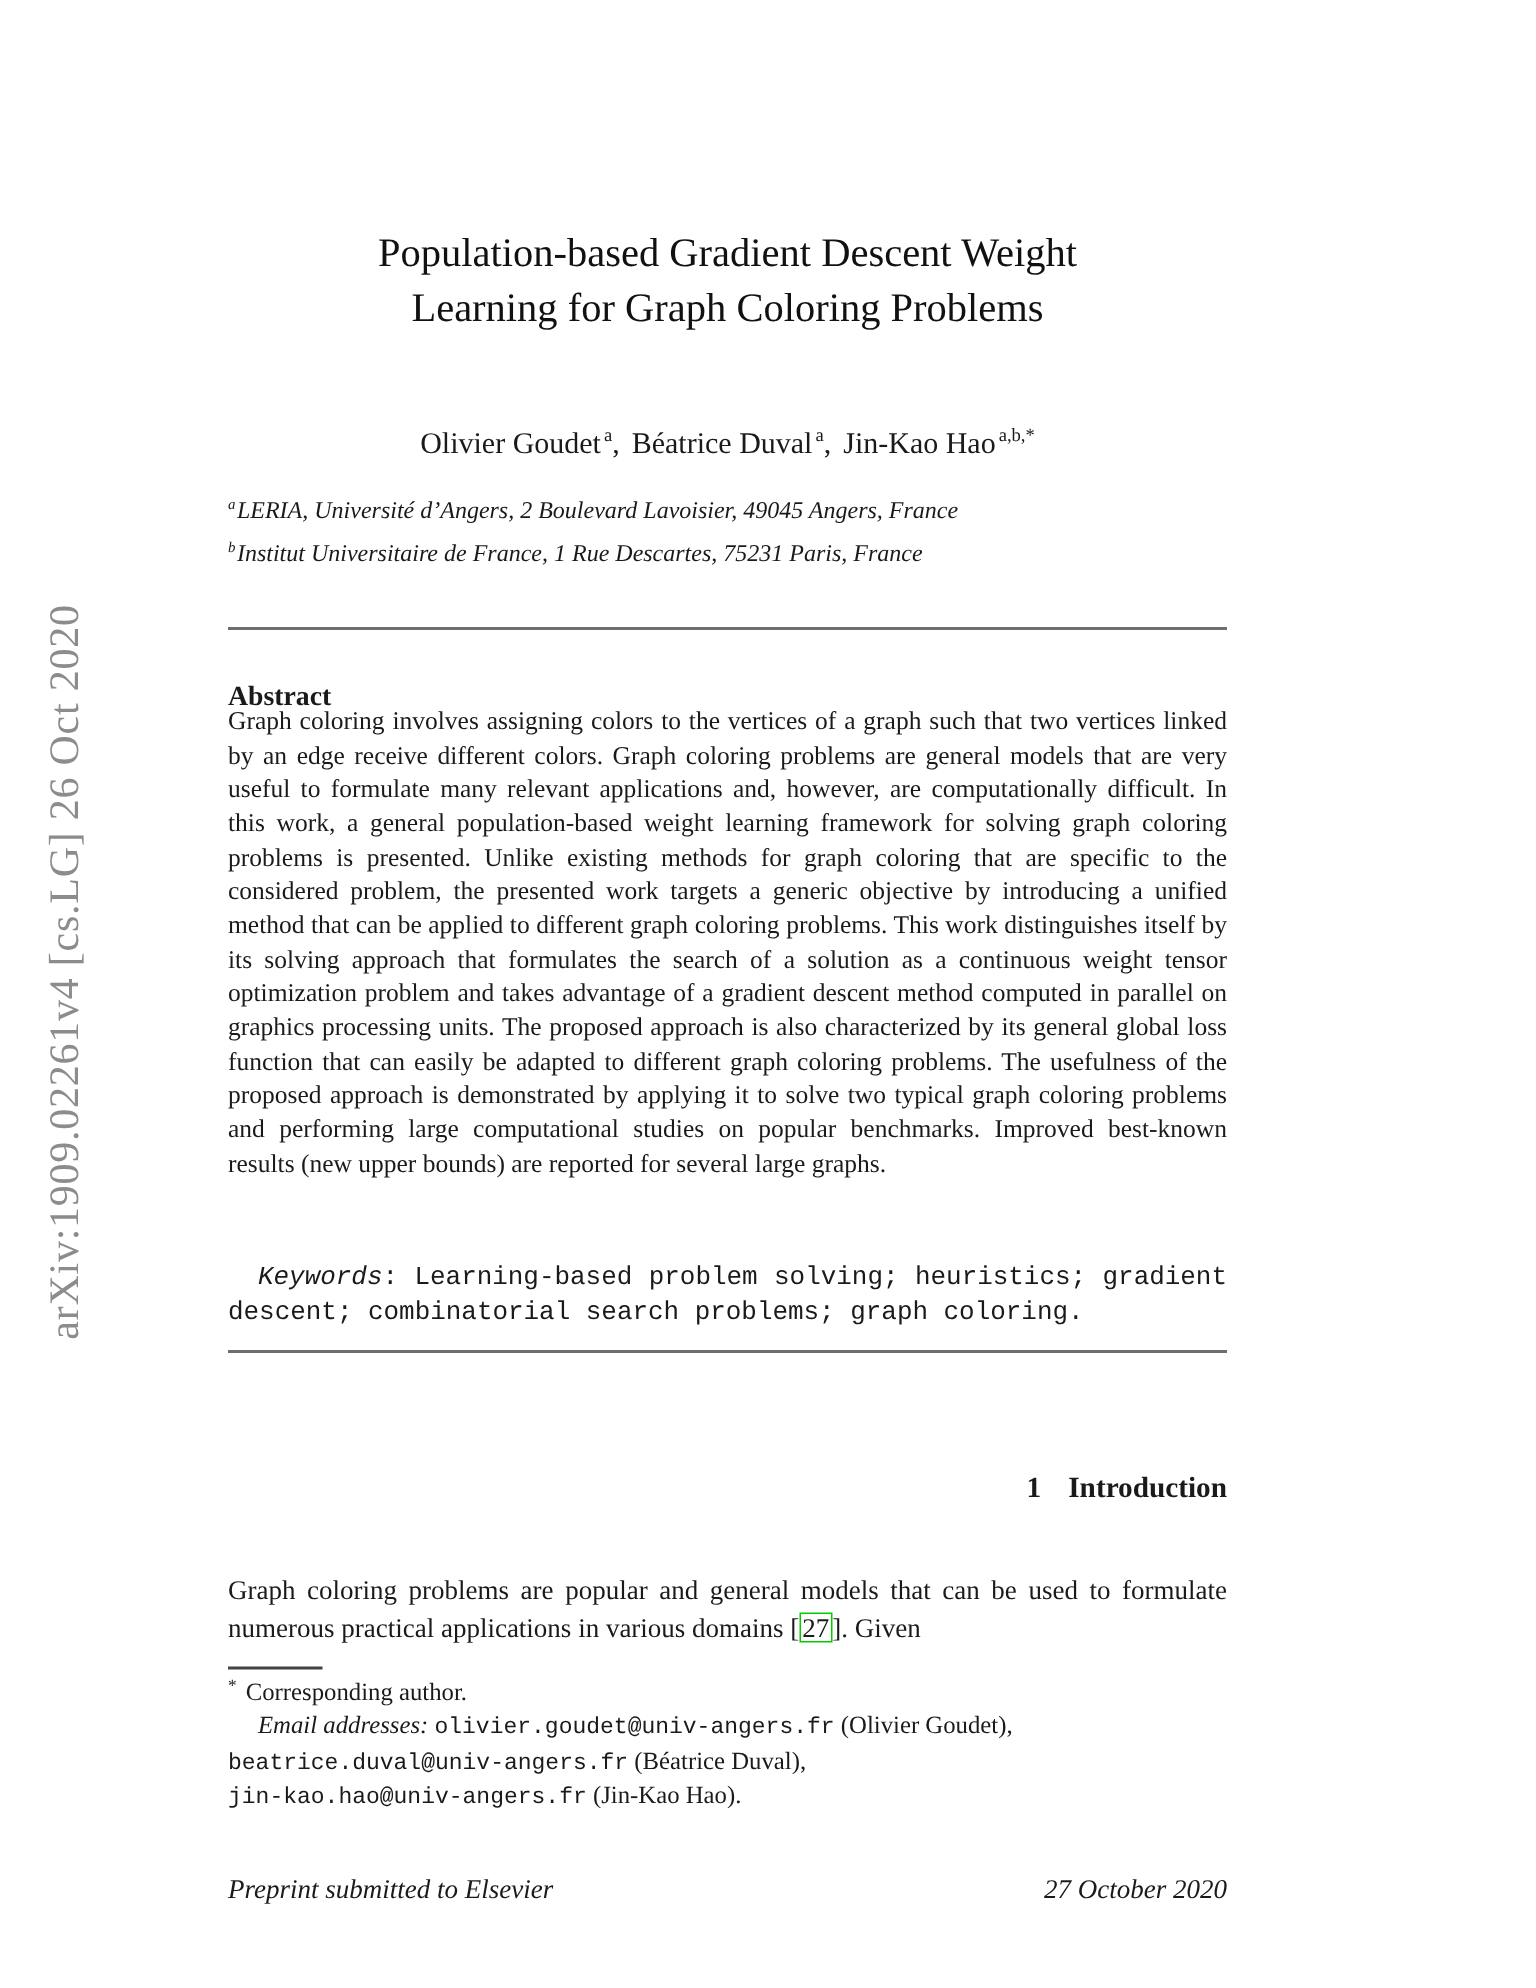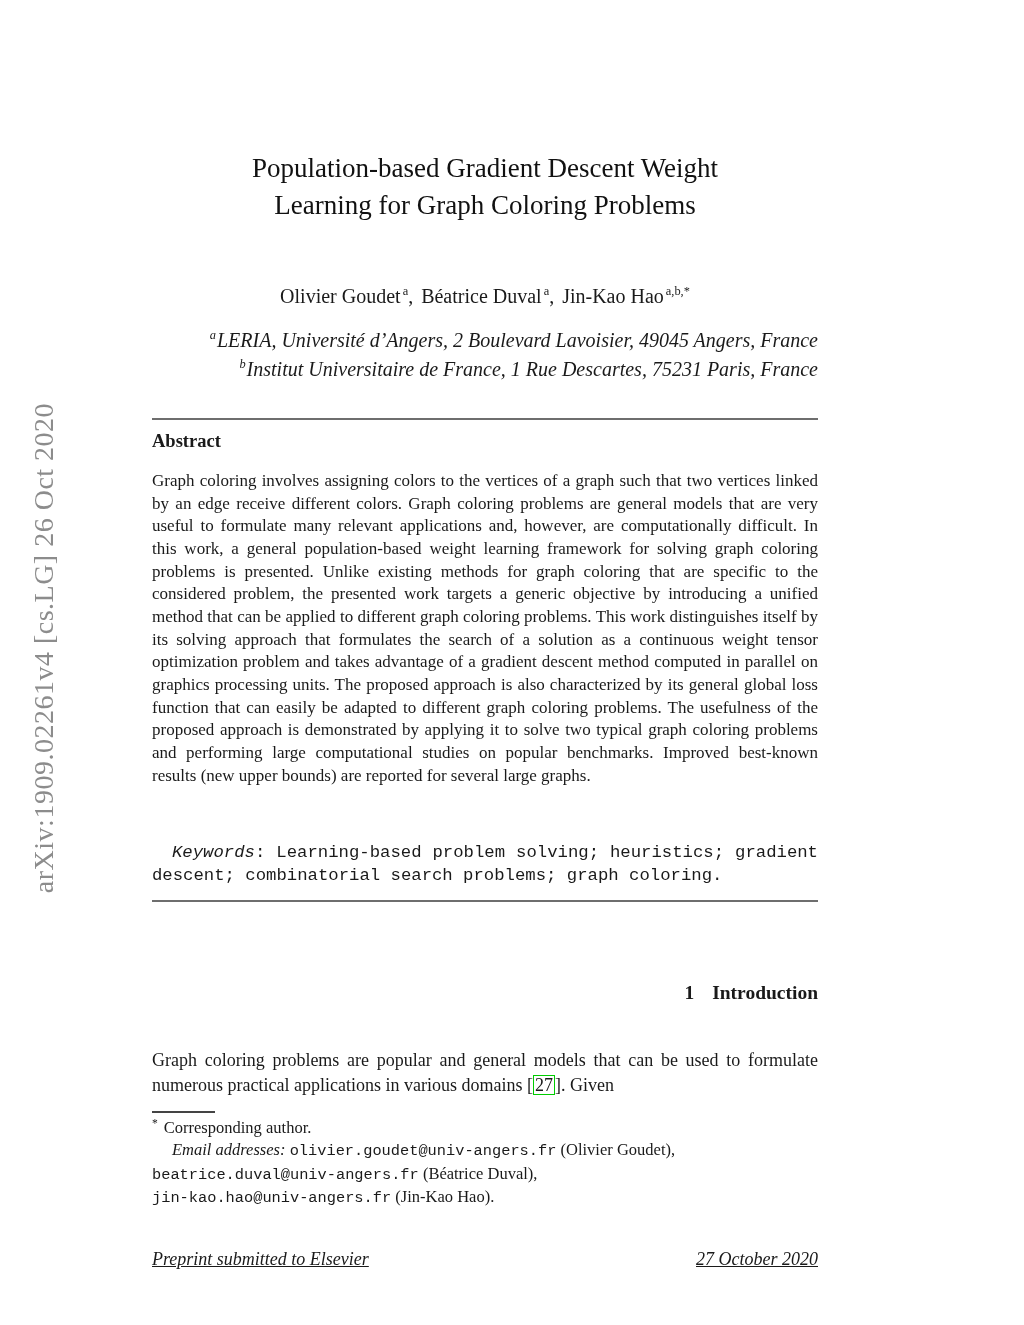--- a/index.html
+++ b/index.html
@@ -44,23 +44,23 @@
   .author-sep { margin-right: 8px; }
   .author-sep:empty { margin-right: 0; }
   sup.auth-sup {
     font-size: 62%;
     vertical-align: super;
     line-height: 0;
     margin-left: 2px;
   }
   .affiliations {
     top: 326px;
-    text-align: right;
+    text-align: left;
     font-style: italic;
-    font-size: 20px;
+    font-size: 16px;
     line-height: 29px;
   }
   sup.affil-sup { font-size: 62%; vertical-align: super; line-height: 0; margin-right: 1px; }
 
   .rule { position: absolute; left: 152px; width: 666px; height: 2px; background: #6e6e6e; }
   .rule-top { top: 418px; }
   .rule-bottom { top: 900px; }
 
   .abstract-heading {
     top: 431px;
@@ -148,21 +148,21 @@
     <span>Olivier Goudet</span><sup class="auth-sup">a</sup><span class="author-sep">,</span><span>Béatrice Duval</span><sup class="auth-sup">a</sup><span class="author-sep">,</span><span>Jin-Kao Hao</span><sup class="auth-sup">a,b,*</sup><span class="author-sep"></span>
   </div>
 
   <div class="content affiliations" style="position:absolute;">
     <div><sup class="affil-sup">a</sup><span>LERIA, Université d’Angers, 2 Boulevard Lavoisier, 49045 Angers, France</span></div>
     <div><sup class="affil-sup">b</sup><span>Institut Universitaire de France, 1 Rue Descartes, 75231 Paris, France</span></div>
   </div>
 
   <div class="rule rule-top"></div>
 
-  <div class="content abstract-heading" style="position:absolute;">Abstract</div>
+  <div class="content abstract-heading" style="position:absolute;margin-top:24px;">Abstract</div>
 
   <div class="content abstract-body" style="position:absolute;">Graph coloring involves assigning colors to the vertices of a graph such that two vertices linked by an edge receive different colors. Graph coloring problems are general models that are very useful to formulate many relevant applications and, however, are computationally difficult. In this work, a general population-based weight learning framework for solving graph coloring problems is presented. Unlike existing methods for graph coloring that are specific to the considered problem, the presented work targets a generic objective by introducing a unified method that can be applied to different graph coloring problems. This work distinguishes itself by its solving approach that formulates the search of a solution as a continuous weight tensor optimization problem and takes advantage of a gradient descent method computed in parallel on graphics processing units. The proposed approach is also characterized by its general global loss function that can easily be adapted to different graph coloring problems. The usefulness of the proposed approach is demonstrated by applying it to solve two typical graph coloring problems and performing large computational studies on popular benchmarks. Improved best-known results (new upper bounds) are reported for several large graphs.</div>
 
   <div class="content keywords-line" style="position:absolute;font-family:Liberation Mono, monospace;">
     <span class="keywords-label">Keywords</span><span>: Learning-based problem solving; heuristics; gradient descent; combinatorial search problems; graph coloring.</span>
   </div>
 
   <div class="rule rule-bottom"></div>
 
   <div class="content section-heading" style="position:absolute;text-align:right;">
@@ -184,18 +184,18 @@
       <span class="mono">olivier.goudet@univ-angers.fr</span><span> (Olivier Goudet),</span>
     </div>
     <div>
       <span class="mono">beatrice.duval@univ-angers.fr</span><span> (Béatrice Duval),</span>
     </div>
     <div>
       <span class="mono">jin-kao.hao@univ-angers.fr</span><span> (Jin-Kao Hao).</span>
     </div>
   </div>
 
-  <div class="content footer-line" style="position:absolute;text-decoration:underline;">
+  <div class="content footer-line" style="position:absolute;">
     <span>Preprint submitted to Elsevier</span>
     <span>27 October 2020</span>
   </div>
 
 </div>
 
 </body></html>

